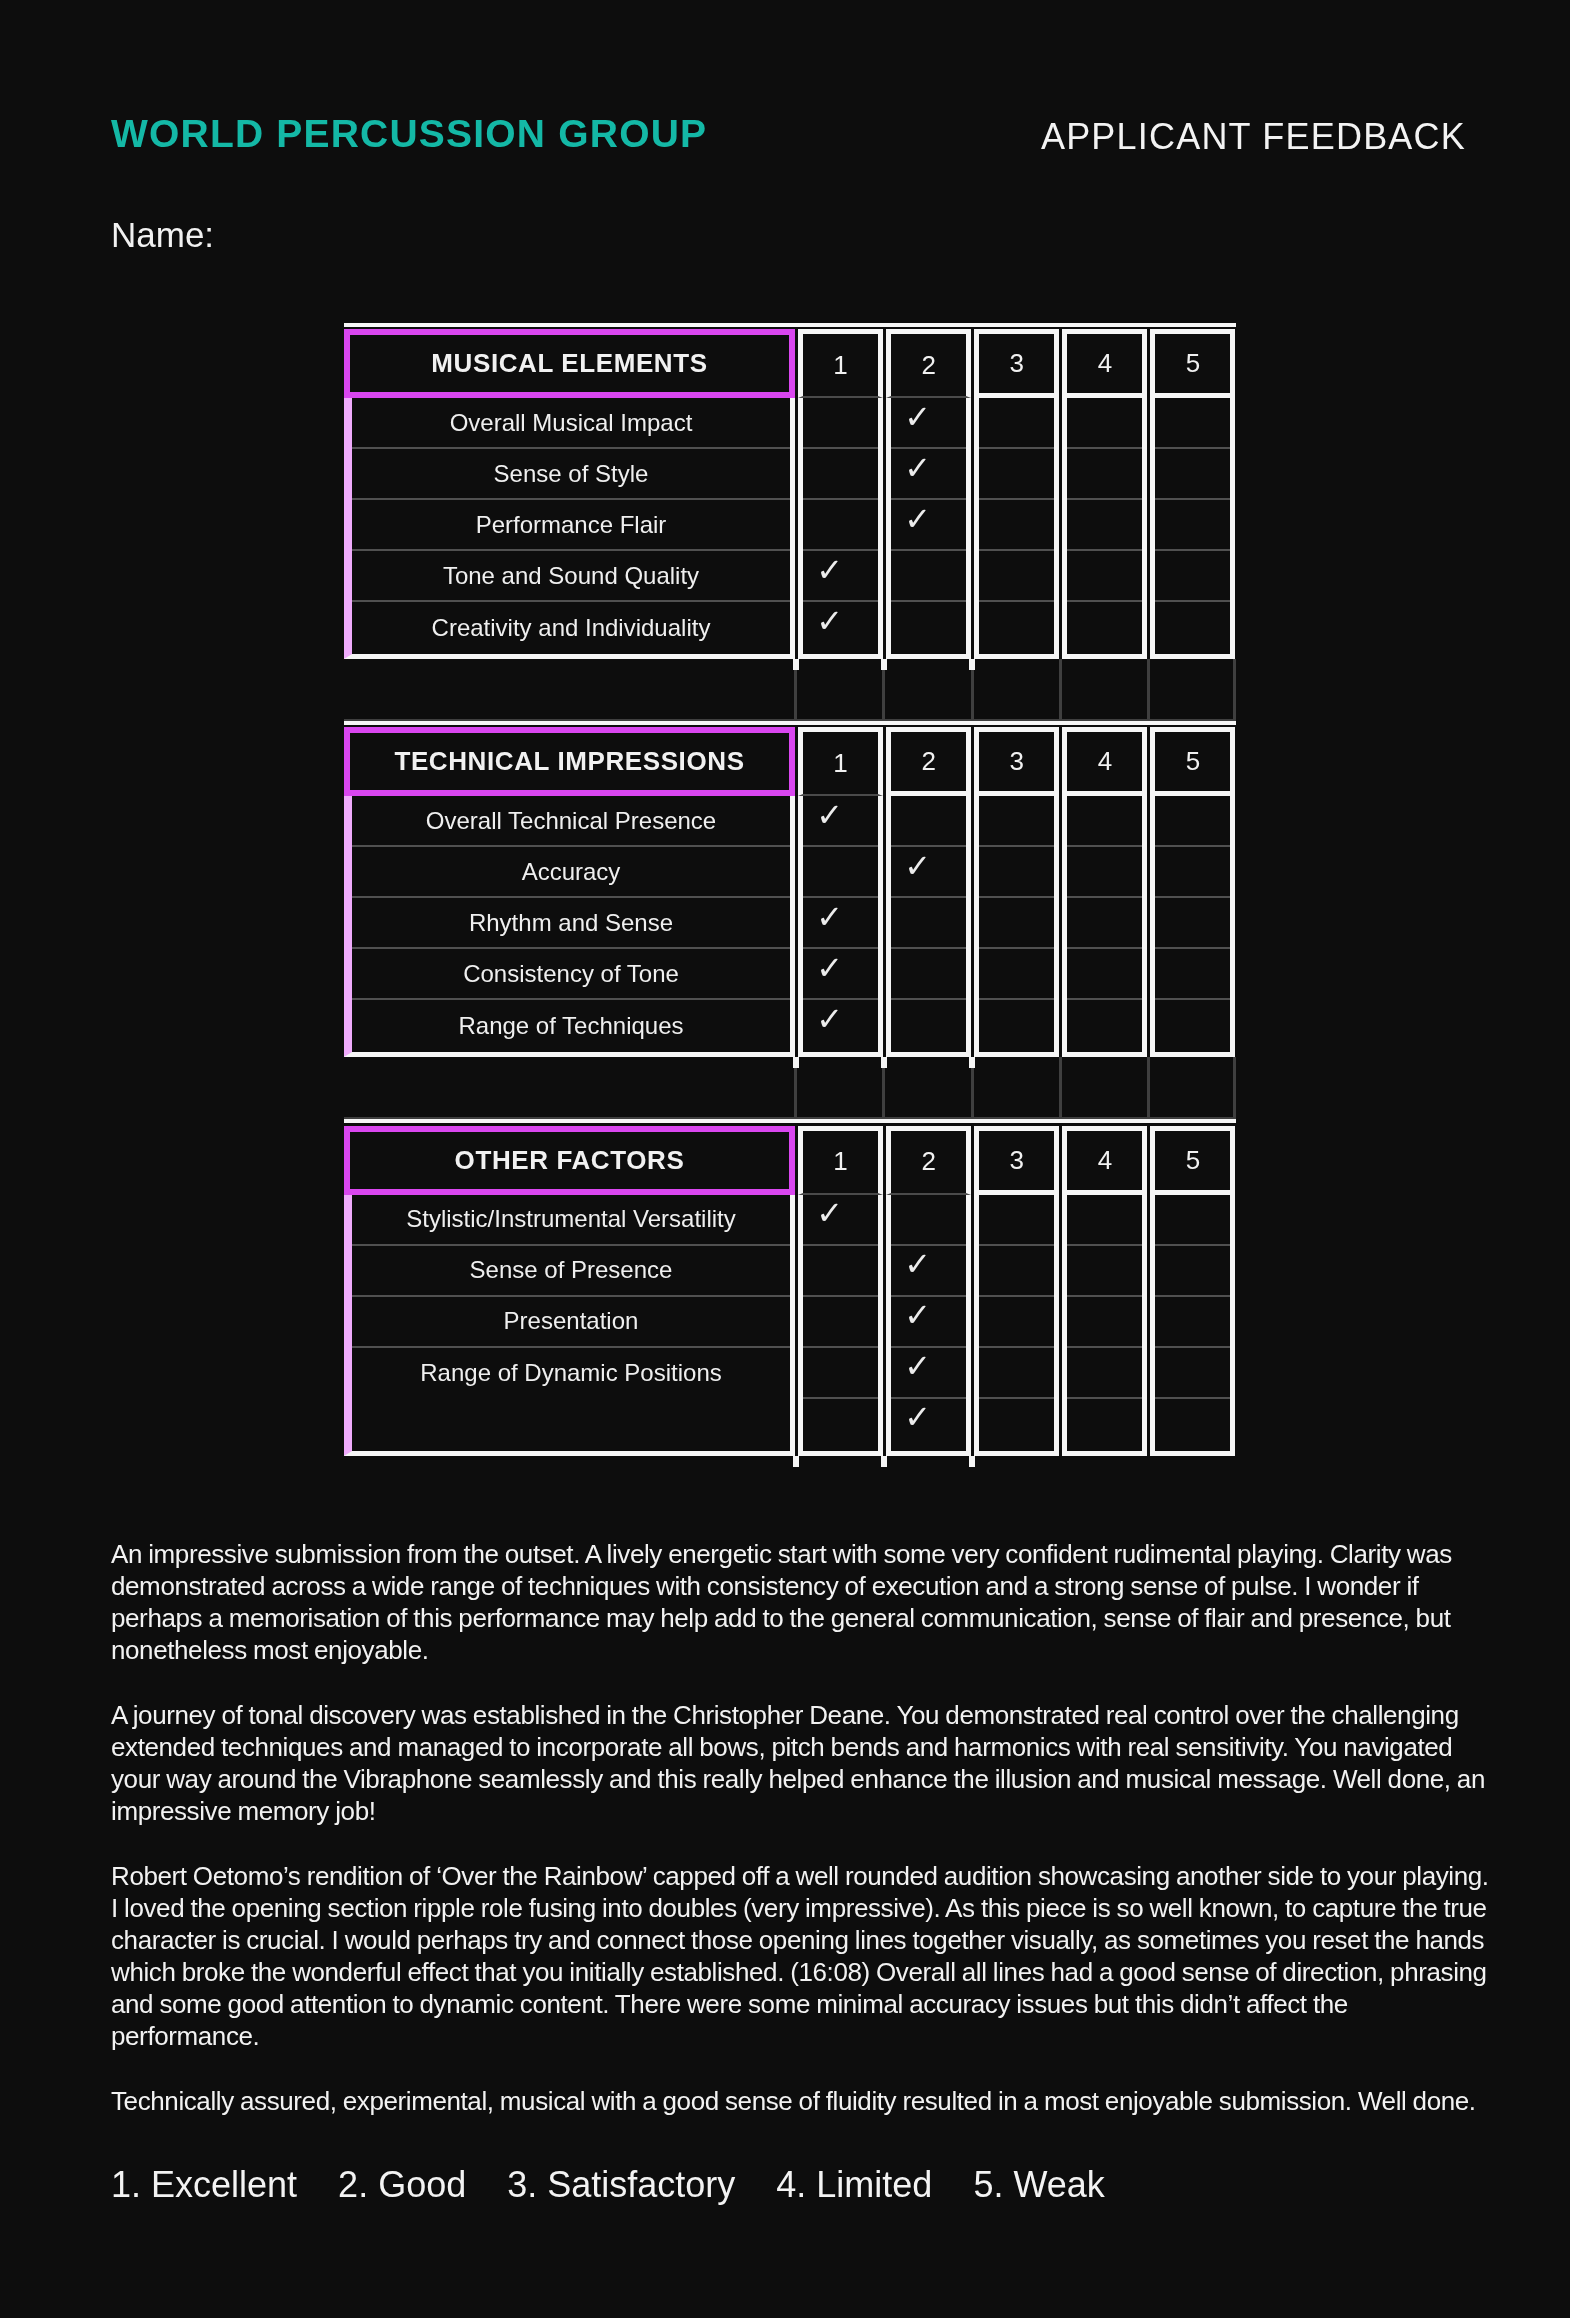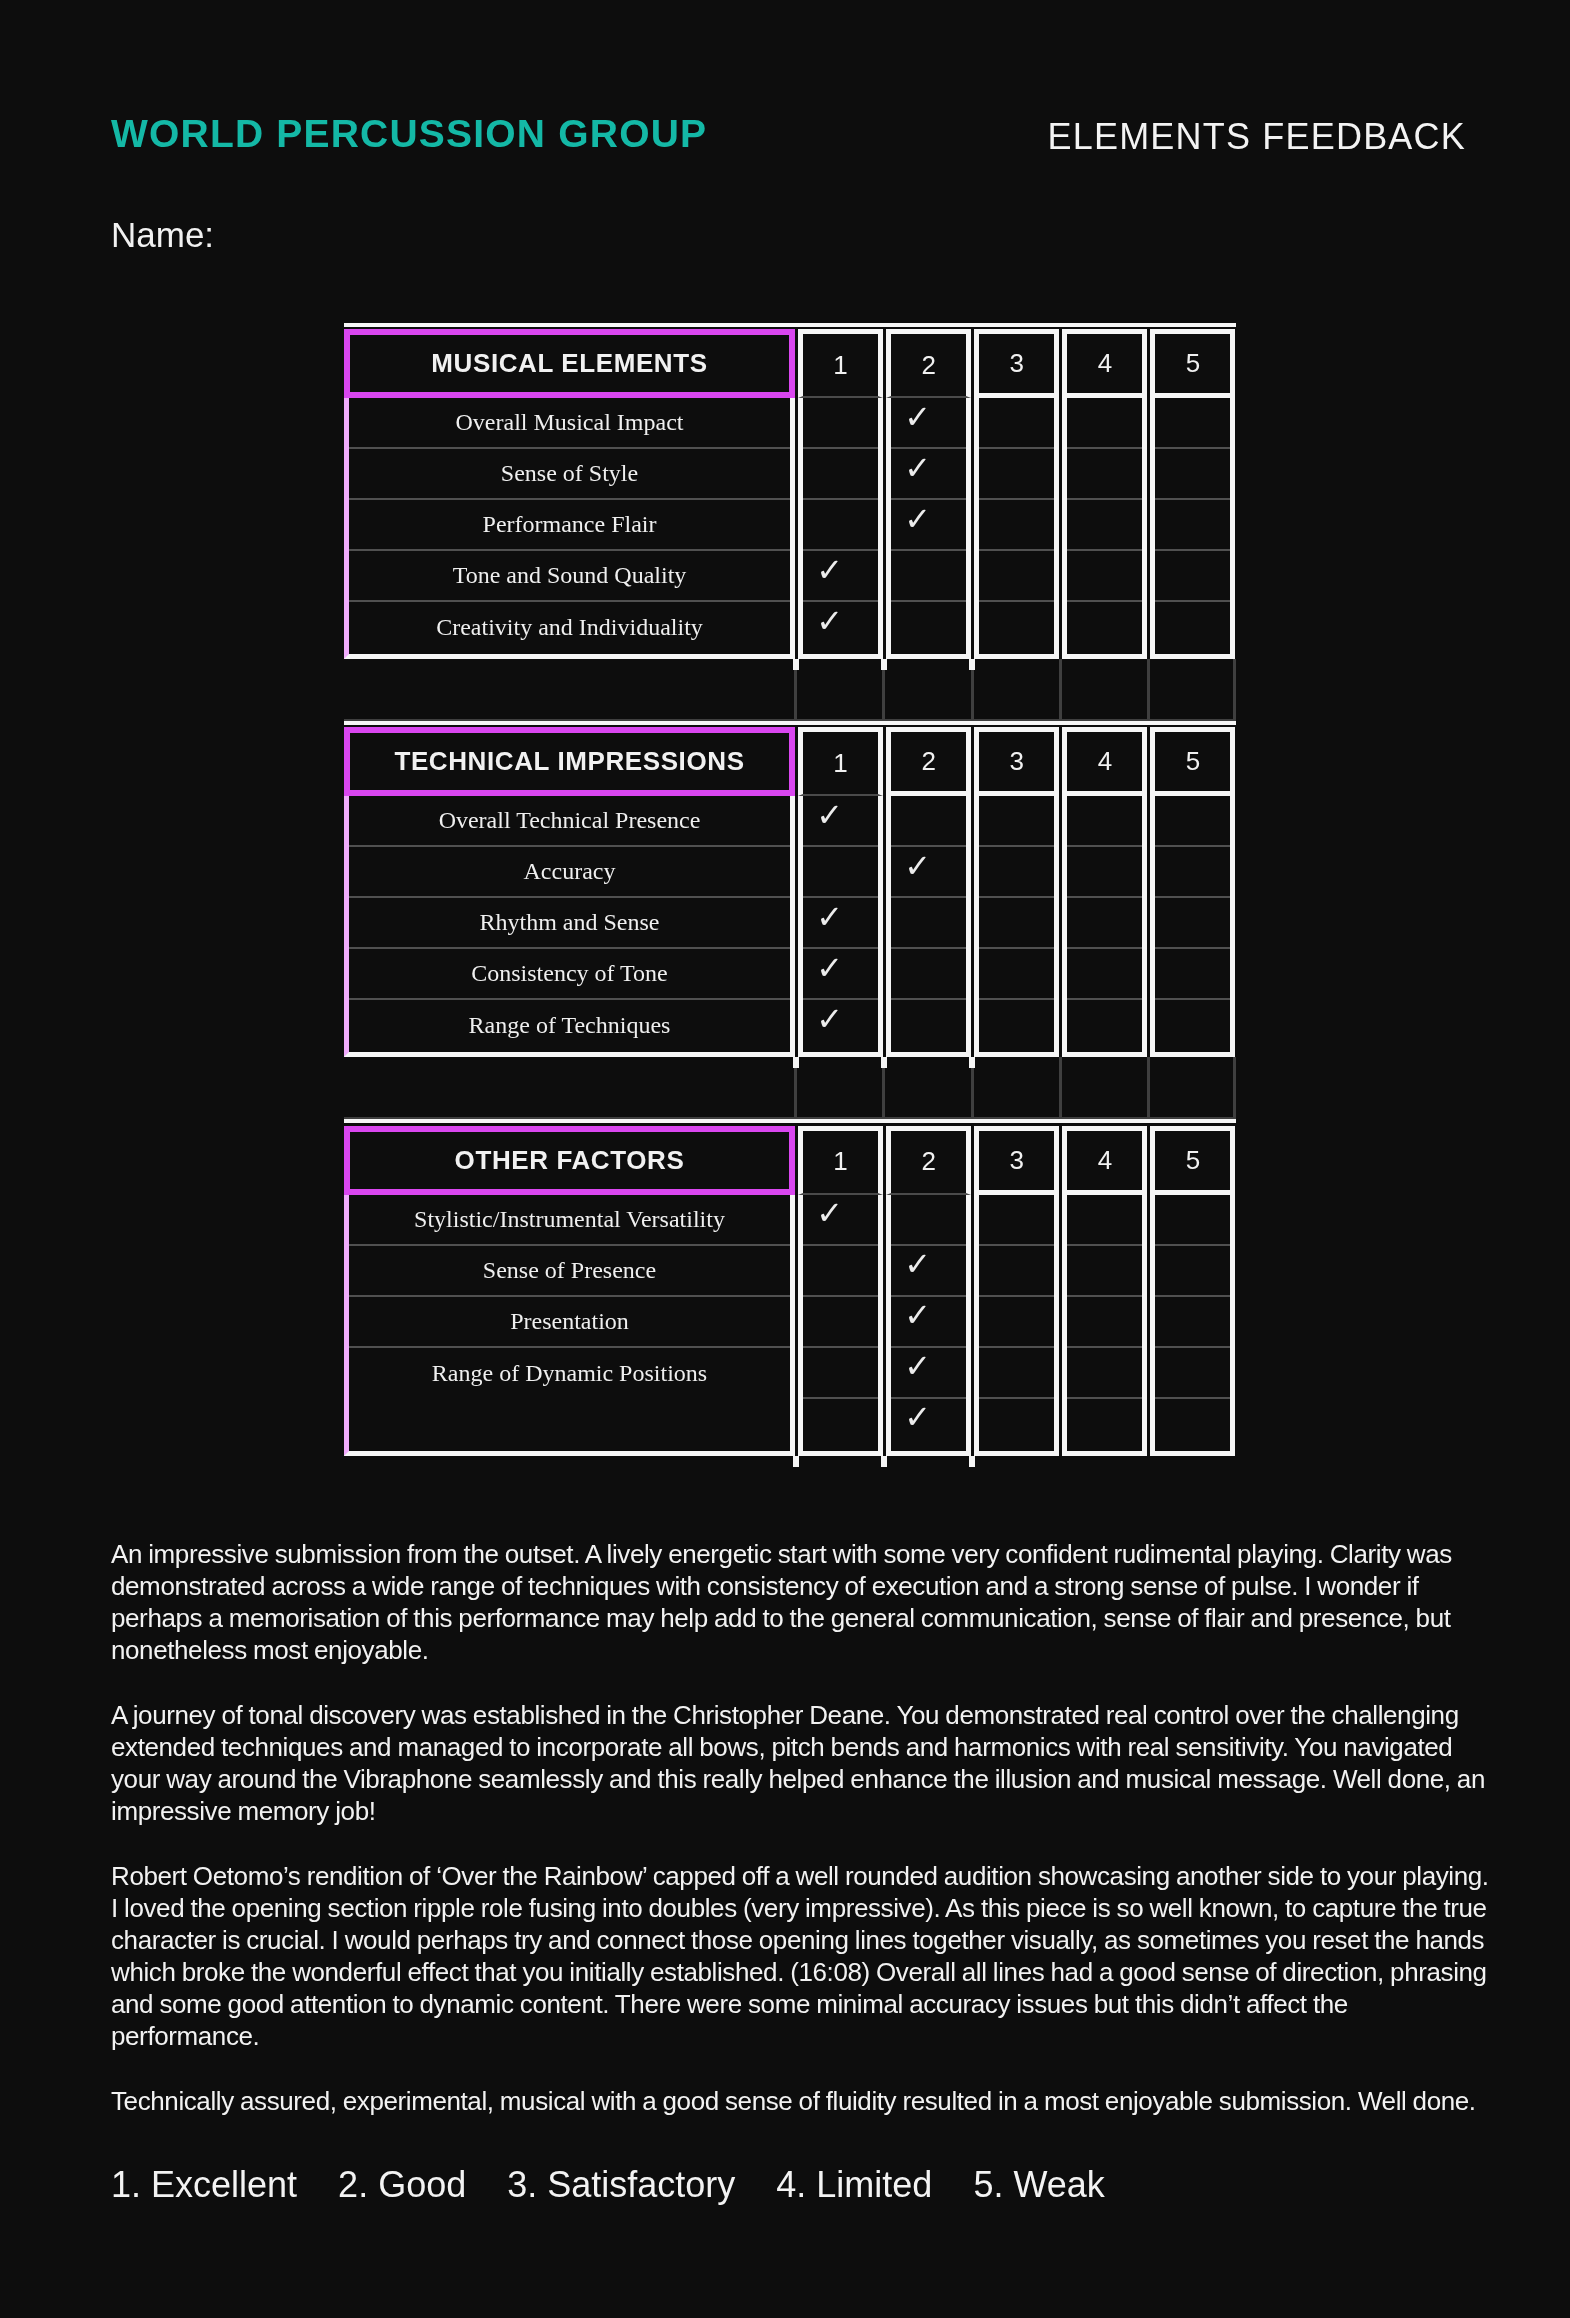--- a/index.html
+++ b/index.html
@@ -43,21 +43,21 @@
   .h-num{
     width:85px;height:69px;box-sizing:border-box;
     border:5px solid #f6f6f6;
     display:flex;align-items:center;justify-content:center;
     font-size:26px;
   }
   .h-num.thin-bottom{border-bottom:2.5px solid #4a4a4a;}
   .body-row{display:flex;gap:3.1px;}
   .b-label-col{
     width:451px;height:261px;box-sizing:border-box;
-    border-left:5px solid #f0abfc;border-right:5px solid #f6f6f6;border-bottom:5px solid #f6f6f6;font-family:Liberation Serif, serif;
+    border-left:8px solid #f0abfc;border-right:5px solid #f6f6f6;border-bottom:5px solid #f6f6f6;
   }
   .b-col{
     width:85px;height:261px;box-sizing:border-box;
     border-left:5px solid #f6f6f6;border-right:5px solid #f6f6f6;border-bottom:5px solid #f6f6f6;
   }
   .b-label{
     height:51px;box-sizing:border-box;
     display:flex;align-items:center;justify-content:center;
     font-size:24px;color:#efefef;white-space:nowrap;
   }
@@ -92,21 +92,21 @@
     position:absolute;left:111px;top:2164px;
     font-size:36px;color:#f3f3f3;white-space:nowrap;
   }
   .legend .legend-item{margin-right:41px;}
 </style>
 </head>
 <body>
 
 <div class="page">
   <div class="brand">WORLD PERCUSSION GROUP</div>
-  <div class="doc-title">ELEMENTS FEEDBACK</div>
+  <div class="doc-title">APPLICANT FEEDBACK</div>
   <div class="name-label">Name:</div>
 
   <div class="tables">
       <div class="rtable">
         <div class="table-top-line"></div>
         <div class="hdr-row">
           <div class="h-label">MUSICAL ELEMENTS</div>
           <div class="h-num thin-bottom">1</div>
           <div class="h-num thin-bottom">2</div>
           <div class="h-num">3</div>

